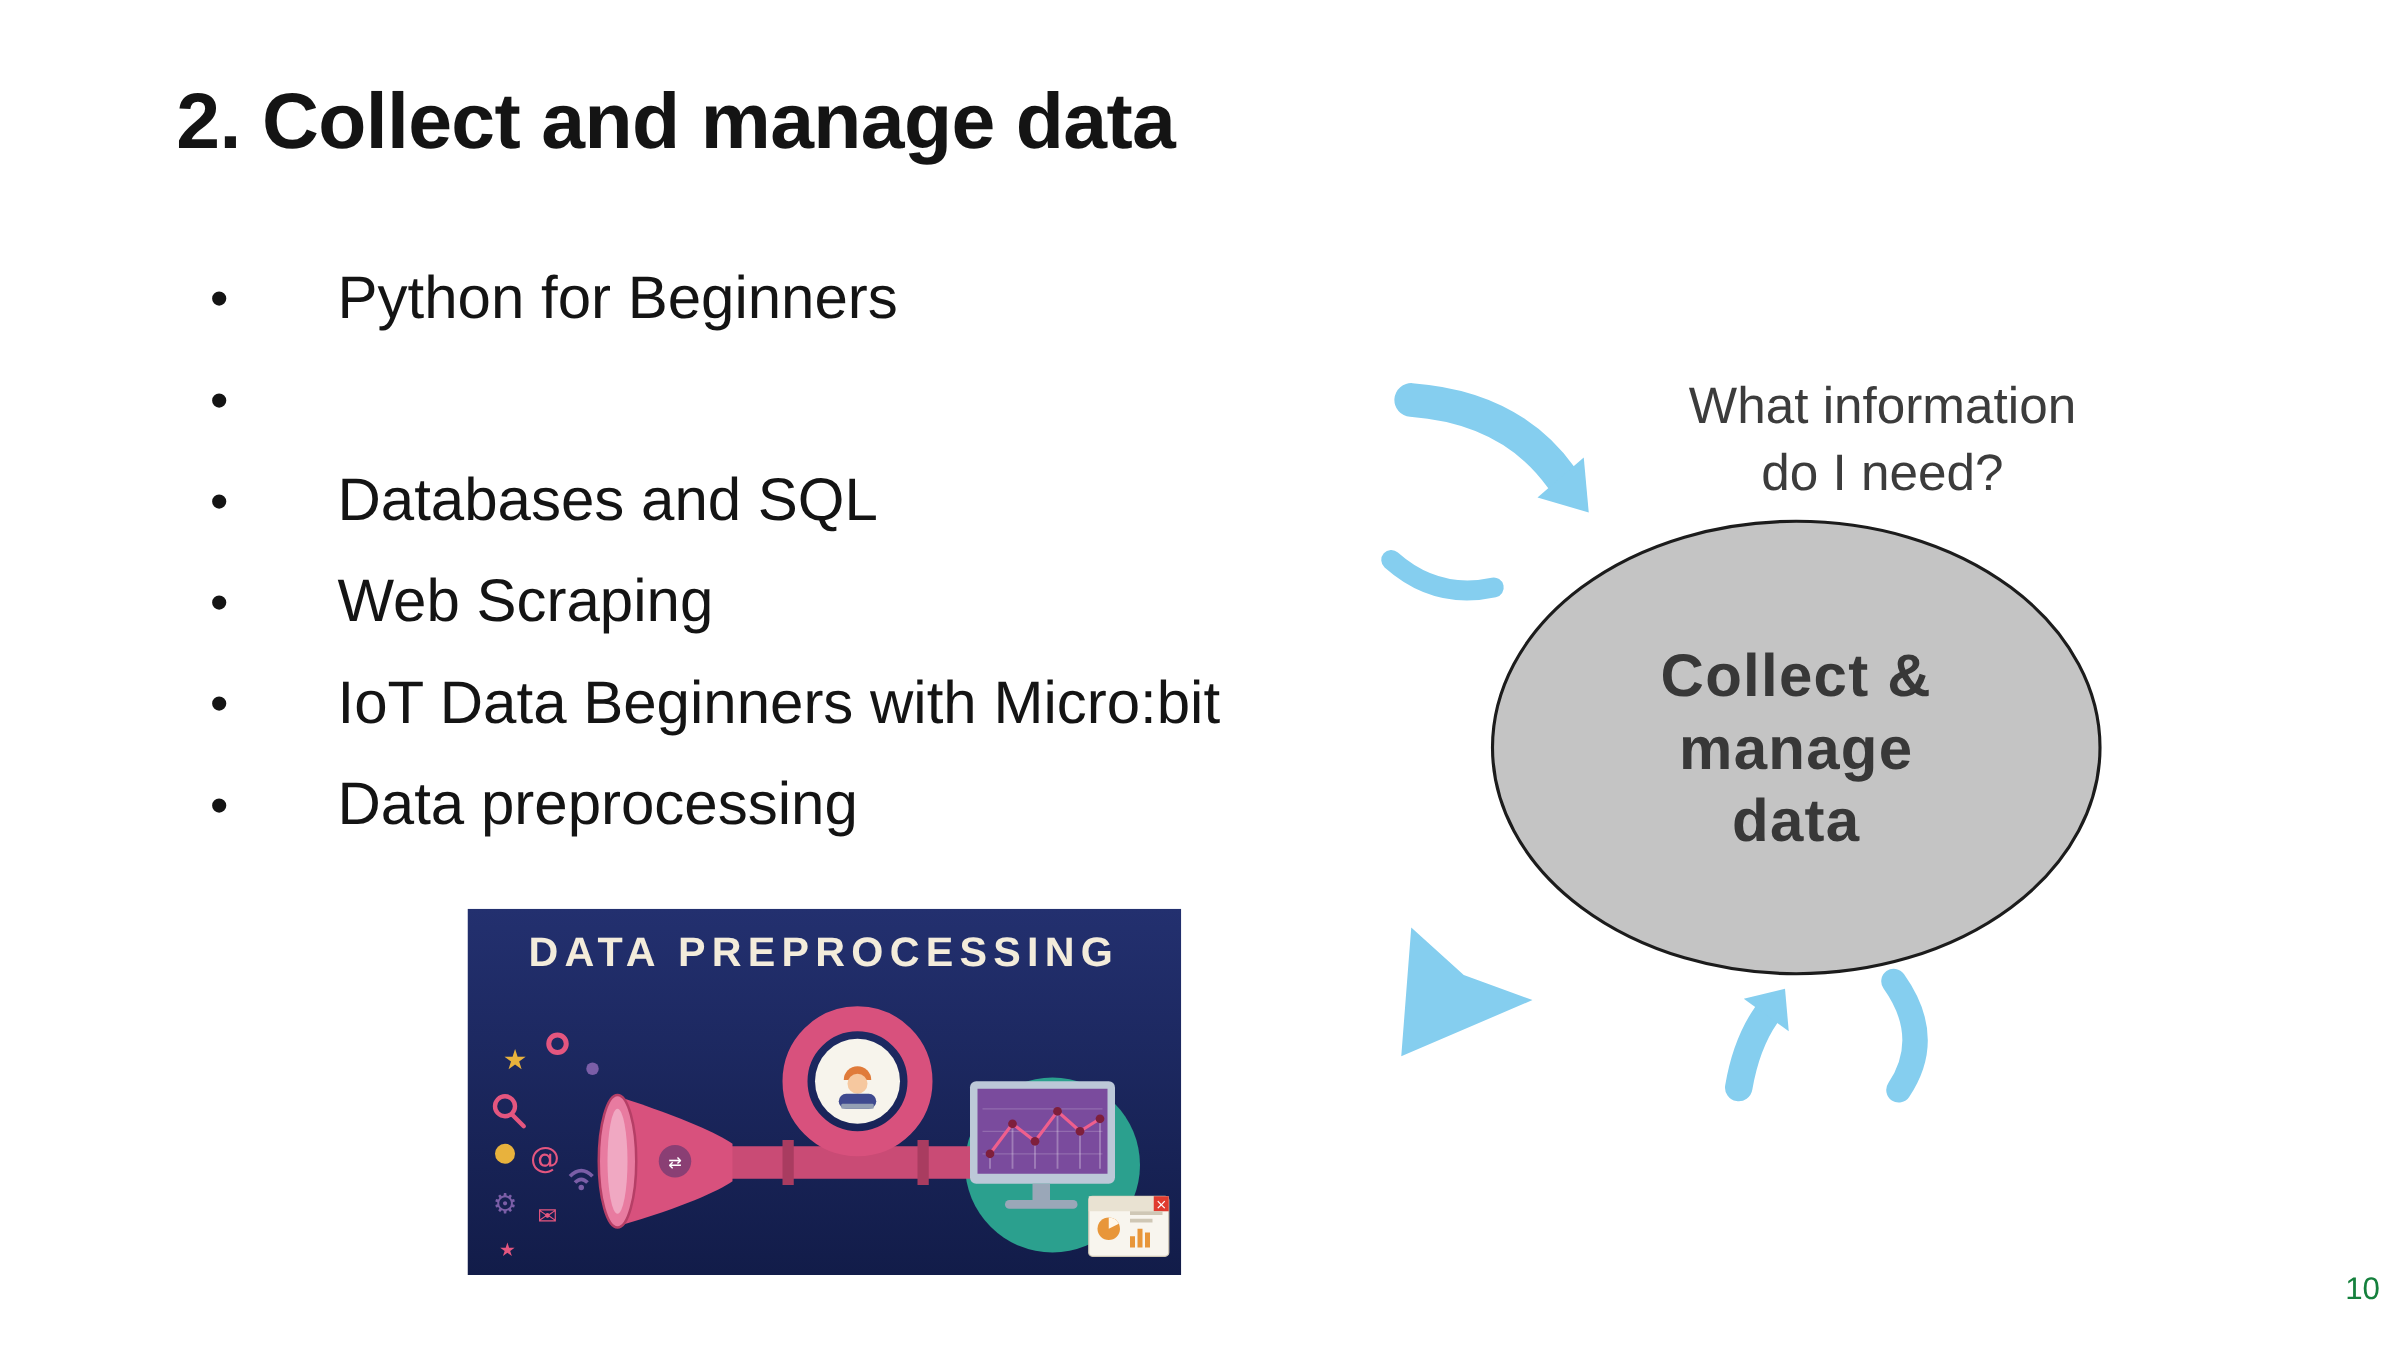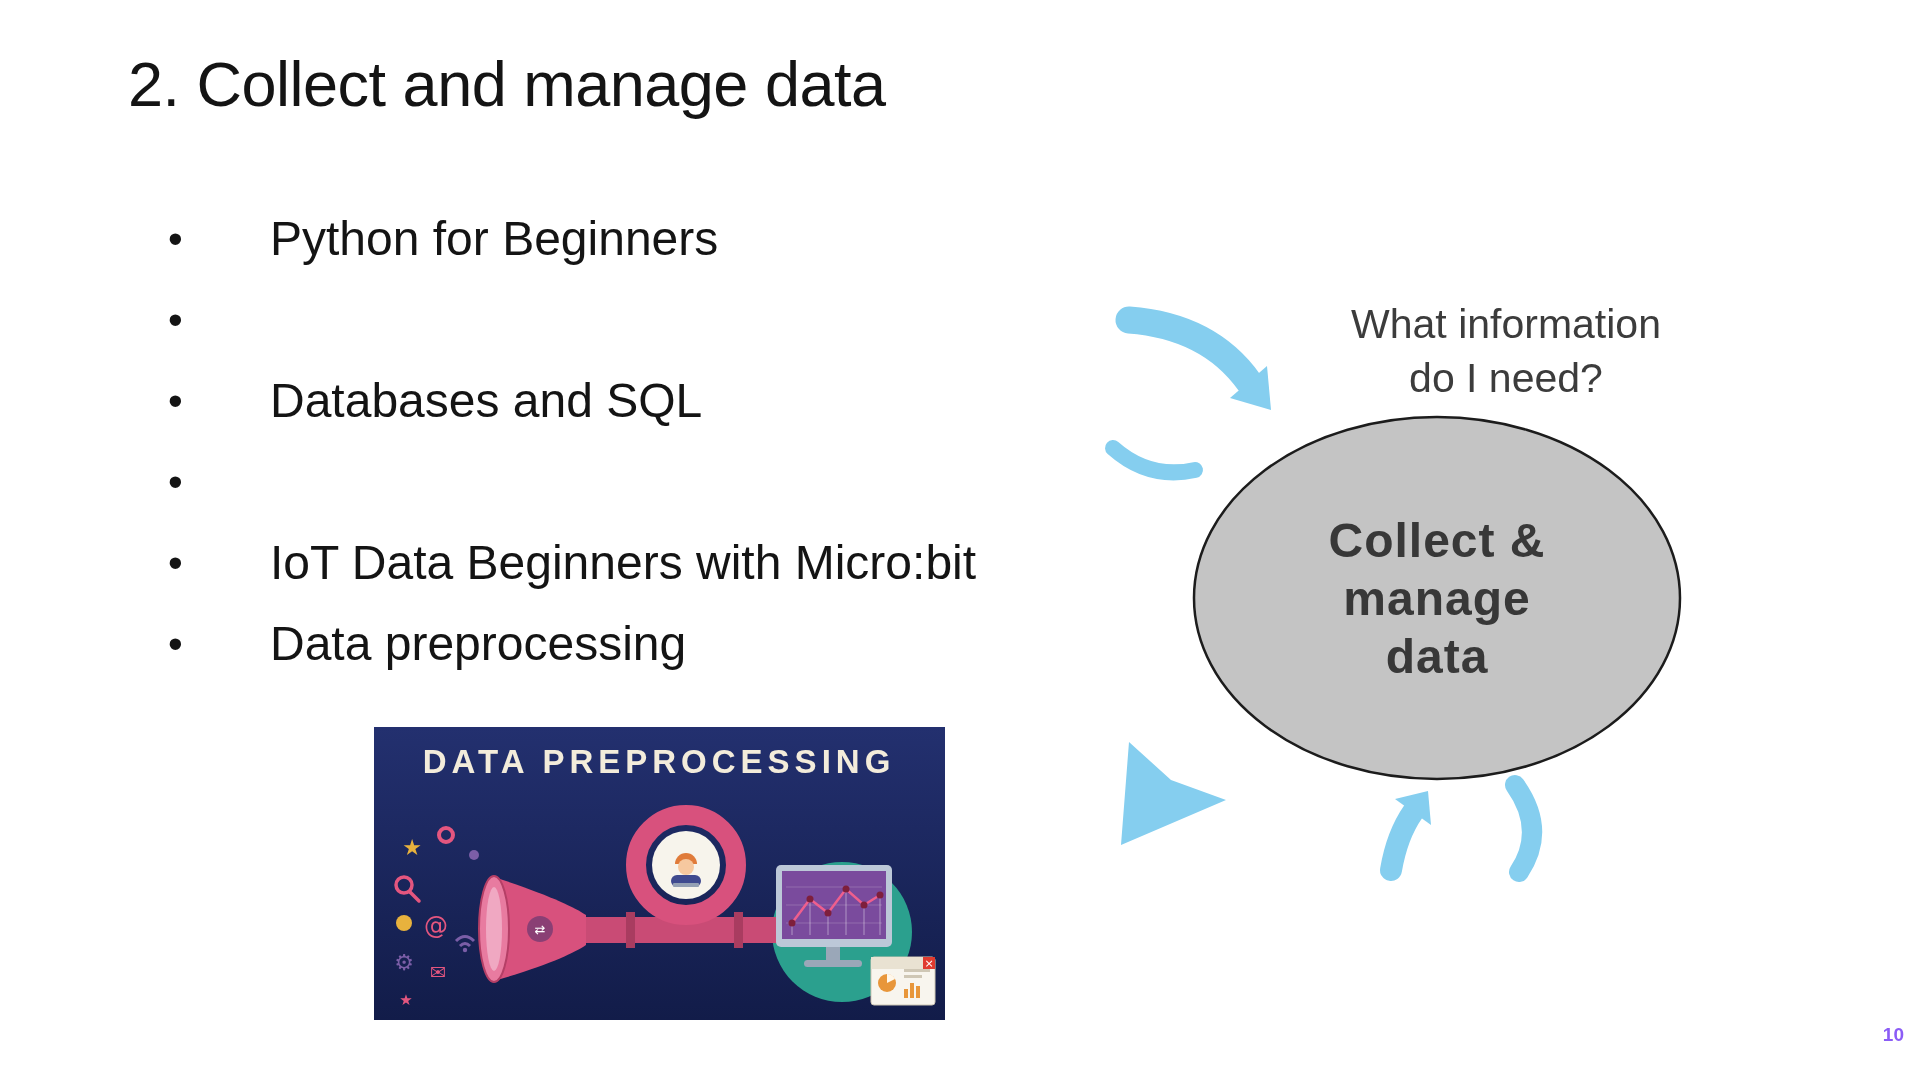--- a/index.html
+++ b/index.html
@@ -66,46 +66,47 @@
     font-size: 48px;
     font-weight: 700;
     letter-spacing: 1px;
     fill: #383838;
   }
 
   
   .page-number {
     position: absolute;
     right: 16px; bottom: 34px;
-    font-size: 19px;
-    font-weight: 700;
-    color: #8b5cf6;
+    font-size: 25px;
+    font-weight: 400;
+    color: #15803d;
   }
 </style>
 </head>
 <body>
 
 <div>
 
-  <h1 class="slide-title" style="margin:0; font-weight:400;">2. Collect and manage data</h1>
+  <h1 class="slide-title" style="margin:13px; font-weight:700;">2. Collect and manage data</h1>
 
   <ul class="bullets">
     <li class="bullet">
       <span class="marker">•</span>
       <span class="bullet-text">Python for Beginners</span>
     </li>
     <li class="bullet">
       <span class="marker">•</span>
     </li>
     <li class="bullet">
       <span class="marker">•</span>
       <span class="bullet-text">Databases and SQL</span>
     </li>
     <li class="bullet">
       <span class="marker">•</span>
+      <span class="bullet-text">Web Scraping</span>
     </li>
     <li class="bullet">
       <span class="marker">•</span>
       <span class="bullet-text">IoT Data Beginners with Micro:bit</span>
     </li>
     <li class="bullet">
       <span class="marker">•</span>
       <span class="bullet-text">Data preprocessing</span>
     </li>
   </ul>

